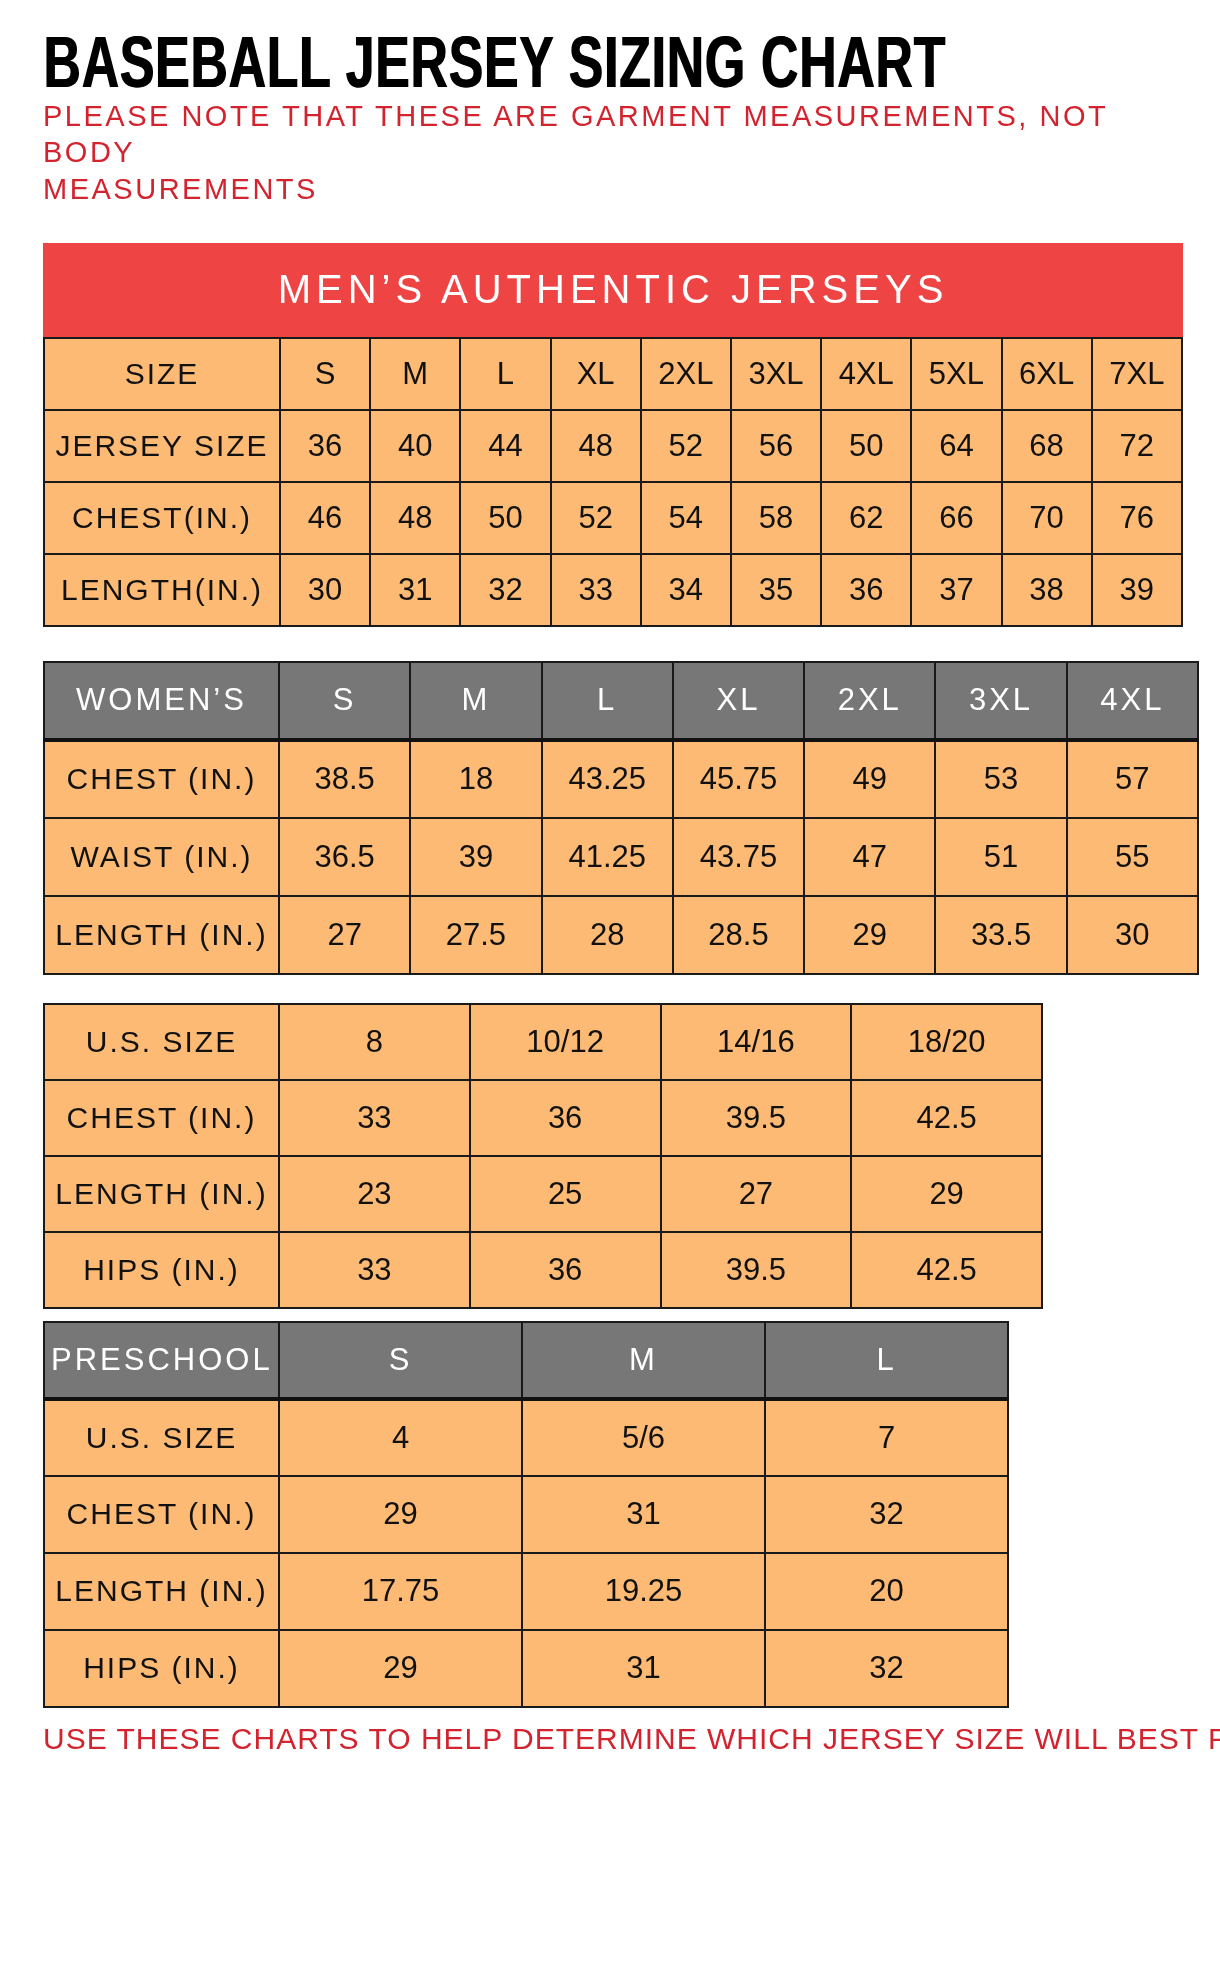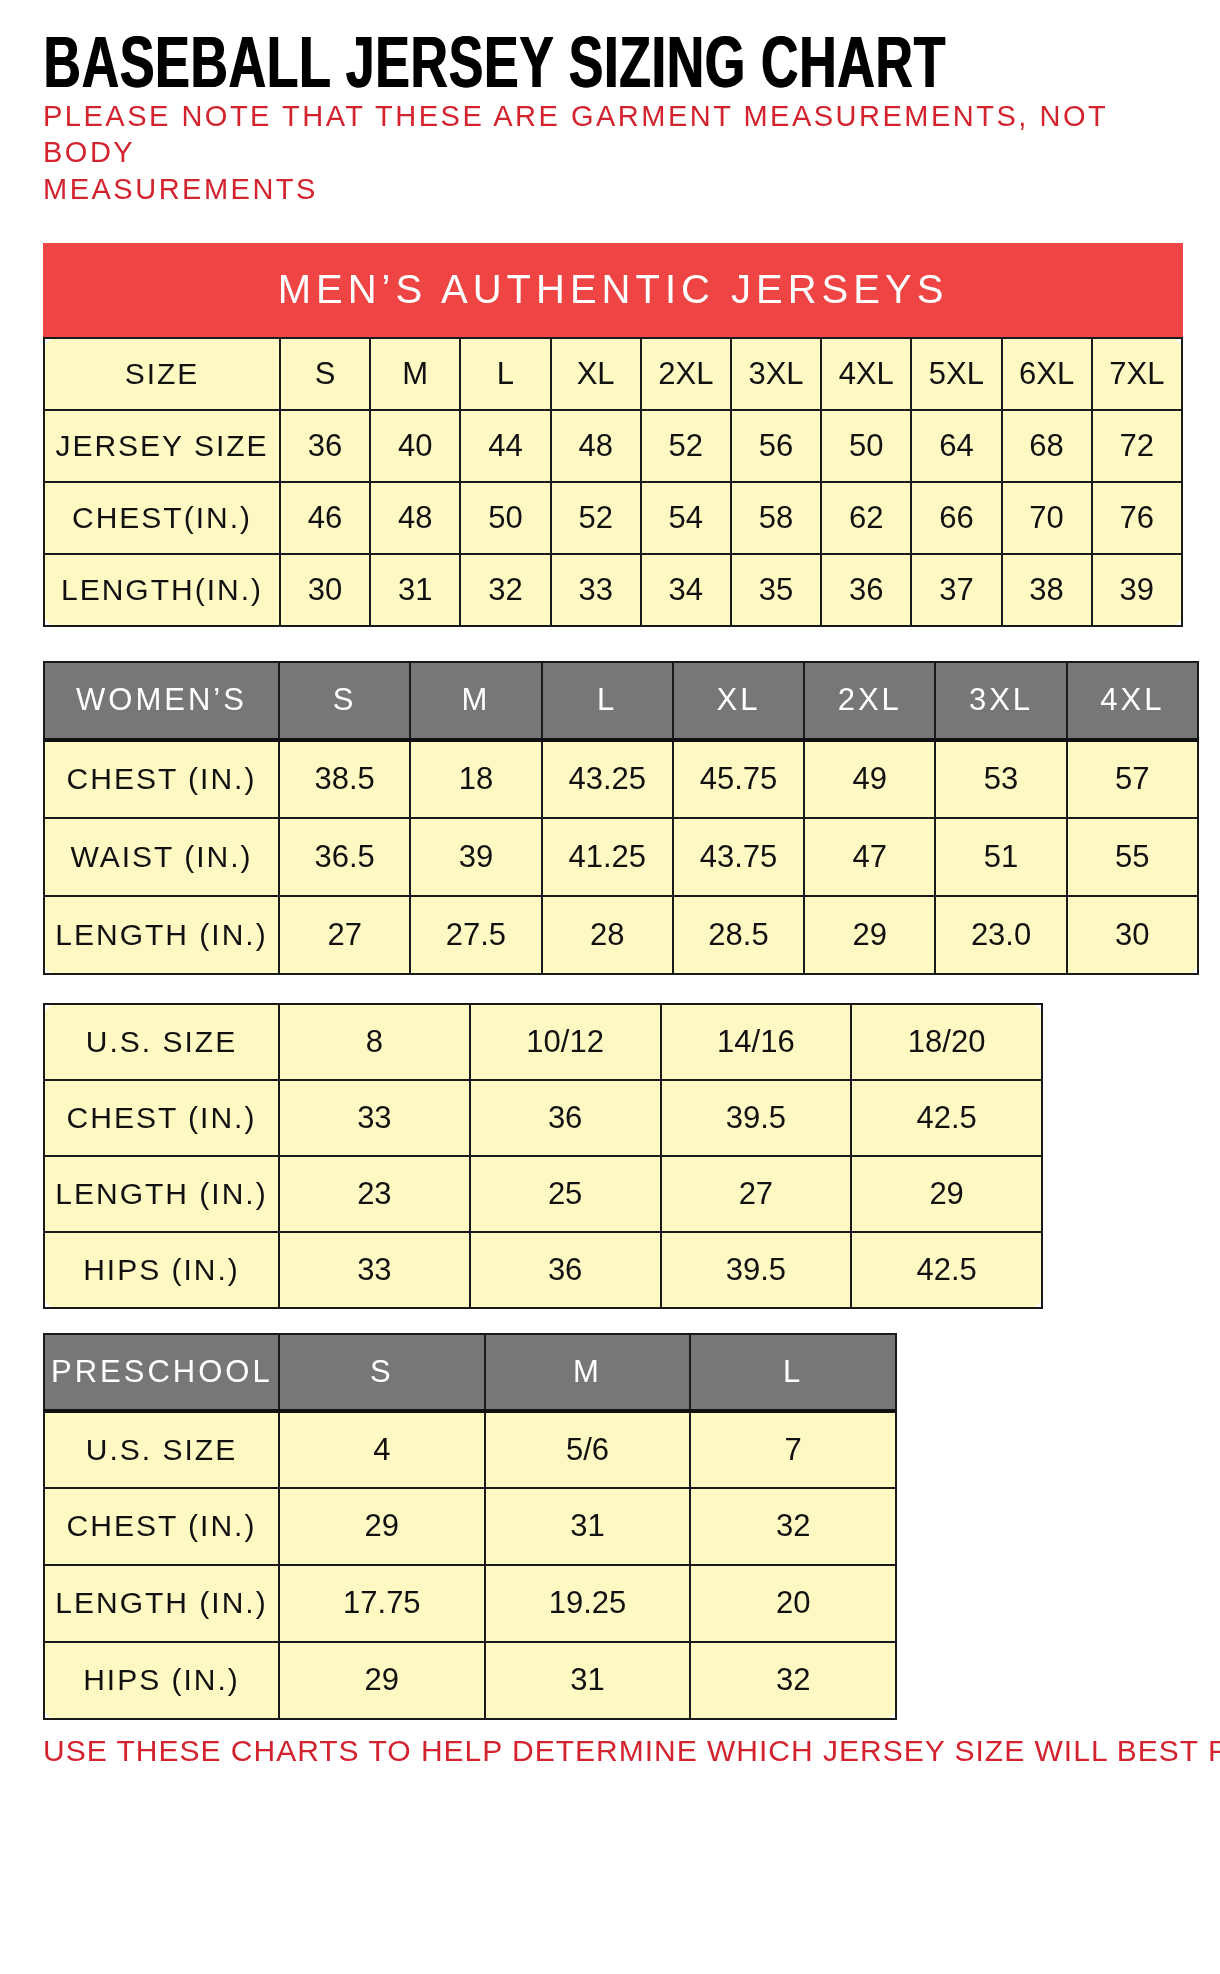--- a/index.html
+++ b/index.html
@@ -44,22 +44,21 @@
     align-items: center;
     justify-content: center;
     font-size: 40px;
     letter-spacing: 5px;
   }
 
   
   table {
     border-collapse: collapse;
     table-layout: fixed;
-    background: #fef9c3;
-    border-radius: 16px;
+    background: #fdba74;
   }
   td, th {
     border: 2px solid #1a1a1a;
     text-align: center;
     vertical-align: middle;
     font-size: 31px;
     font-weight: 400;
     padding: 0 6px;
     line-height: 1.15;
   }
@@ -71,21 +70,21 @@
     border-bottom: 4px solid #111111;
     font-size: 31px;
   }
 
   .tbl-men   { width: 1140px; }
   .tbl-men   td { height: 72px; }
   .tbl-women { width: 1156px; margin-top: 34px; }
   .tbl-women td, .tbl-women th { height: 78px; }
   .tbl-boys  { width: 1000px; margin-top: 28px; }
   .tbl-boys  td, .tbl-boys th { height: 76px; }
-  .tbl-pre   { width: 854px;  margin-top: 24px; }
+  .tbl-pre   { width: 966px;  margin-top: 12px; }
   .tbl-pre   td, .tbl-pre th { height: 77px; }
 
   col.c-label { width: 236px; }
   .tbl-women col.c-label, .tbl-boys col.c-label, .tbl-pre col.c-label { width: 235px; }
 
   
   .footer {
     margin-top: 14px;
     color: #d2232e;
     font-size: 30px;
@@ -219,21 +218,21 @@
           <td>51</td>
           <td>55</td>
         </tr>
         <tr>
           <td class="lbl">LENGTH (IN.)</td>
           <td>27</td>
           <td>27.5</td>
           <td>28</td>
           <td>28.5</td>
           <td>29</td>
-          <td>23.0</td>
+          <td>33.5</td>
           <td>30</td>
         </tr>
       </tbody>
   </table>
 
   <table class="tbl-boys">
     <colgroup>
       <col class="c-label">
         <col>
         <col>

